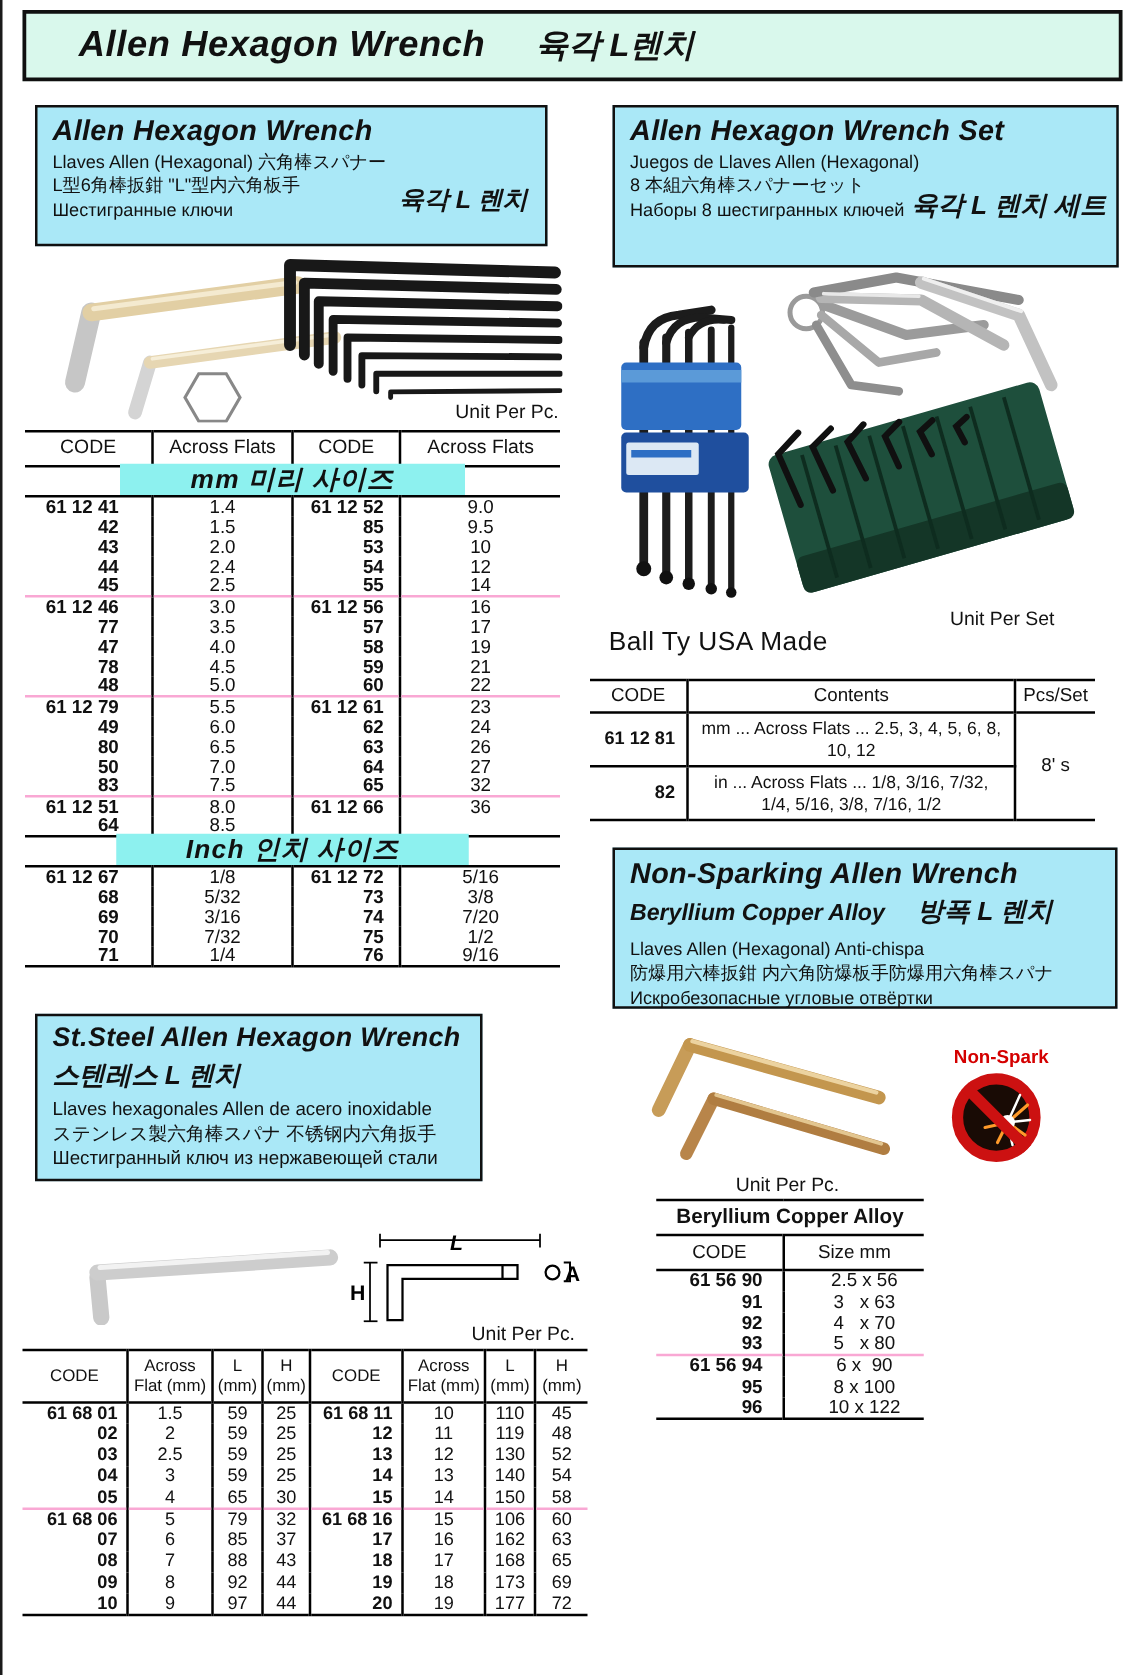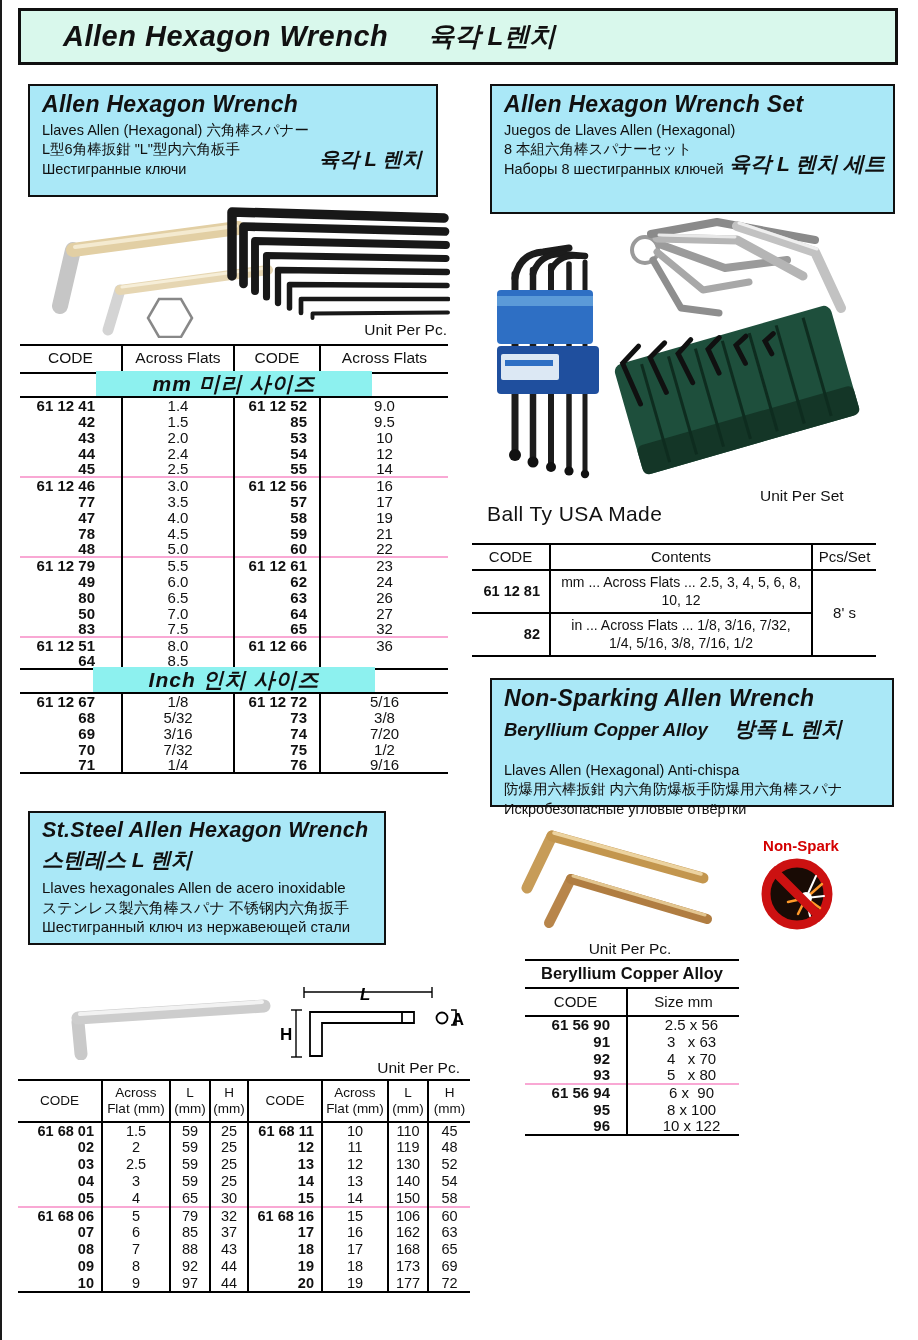--- a/index.html
+++ b/index.html
@@ -23,21 +23,21 @@
 
   #left-box{left:28px;top:84px;width:410px;height:113px}
   #left-box .ko-float{position:absolute;right:14px;top:60px;font-size:20px}
   #set-box{left:490px;top:84px;width:405px;height:130px}
   #set-box .ko-float{position:absolute;right:8px;top:64px;font-size:21px}
   #ststeel-box{left:28px;top:811px;width:358px;height:134px}
   #ststeel-box .info-title{font-size:21.5px}
   #ststeel-box .sub-ko{font-size:21px;font-weight:bold;font-style:italic;margin-bottom:4px}
   #ststeel-box .info-line{font-size:15px;line-height:1.3}
   #nonspark-box{left:490px;top:678px;width:404px;height:129px}
-  #nonspark-box .sub-row{font-size:18.5px;font-weight:bold;font-style:italic;margin-bottom:18px}
+  #nonspark-box .sub-row{font-size:18.5px;font-weight:bold;font-style:italic;margin-bottom:8px}
   #nonspark-box .sub-row .ko-big{font-size:21px;margin-left:26px}
 
   
   table.cat{border-collapse:collapse;table-layout:fixed;border-bottom:2.4px solid #000;position:absolute}
   .cat thead{border-top:2.4px solid #000;border-bottom:2.4px solid #000}
   .cat th{font-weight:normal;vertical-align:middle;white-space:pre-line}
   .cat td{text-align:center;vertical-align:middle}
   .cat td+td,.cat th+th{border-left:2px solid #000}
   .cat tbody.grp{border-top:2px solid #f9a8d4}
   .cat tbody.band{border-top:2px solid #000;border-bottom:2px solid #000}

